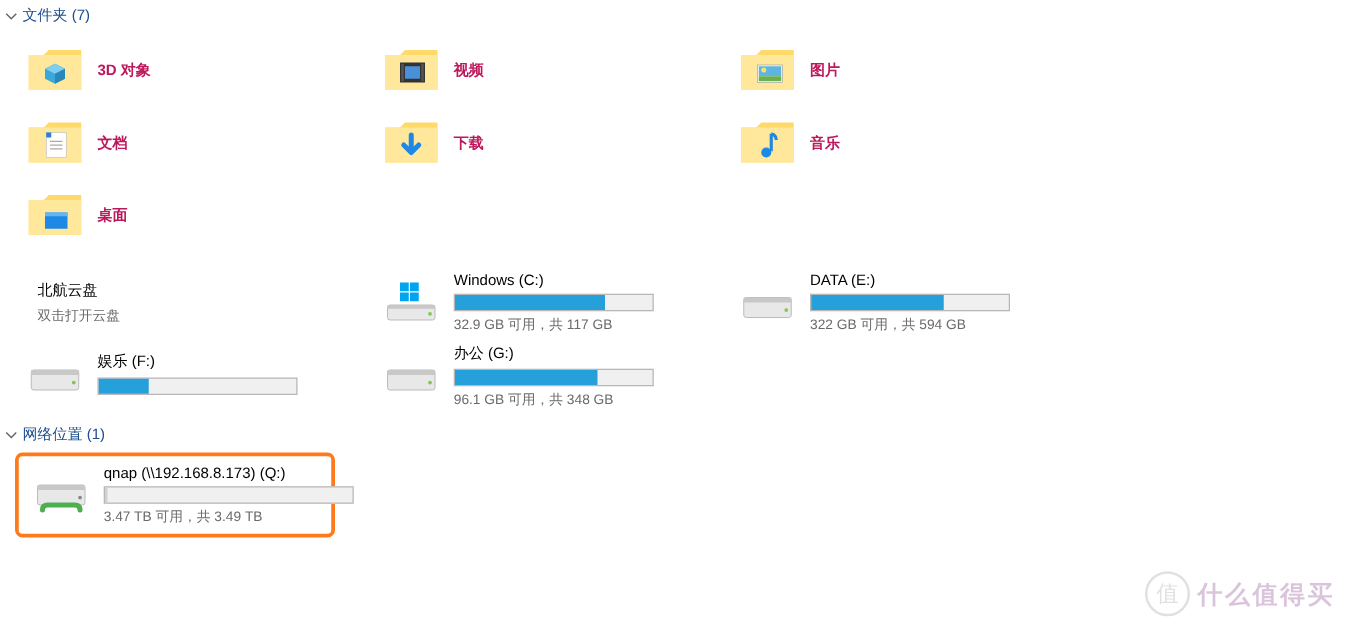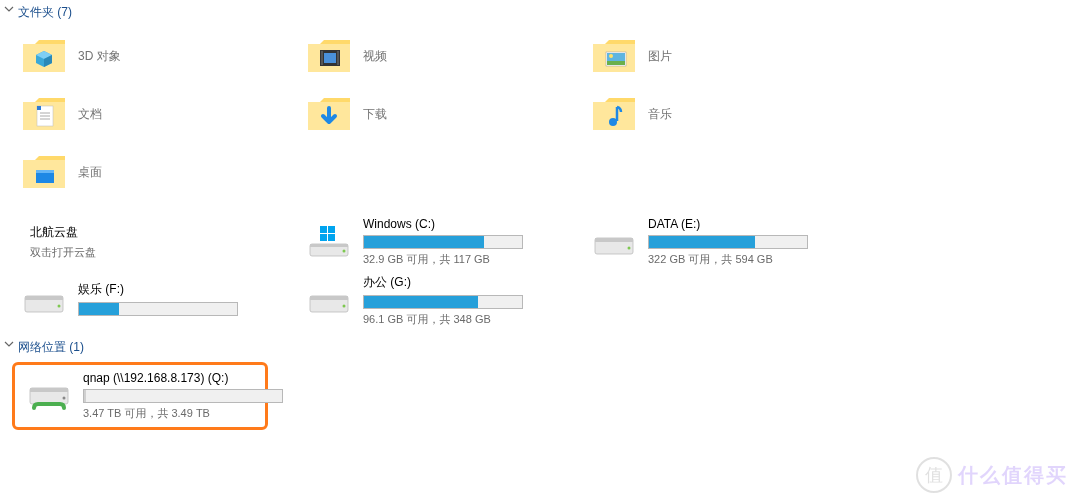--- a/index.html
+++ b/index.html
@@ -1,41 +1,41 @@
 <!DOCTYPE html>
 <html><head>
 <meta charset="utf-8">
 <style>
 * { margin: 0; padding: 0; box-sizing: border-box; }
 body { width: 1080px; height: 500px; font-family: "Microsoft YaHei", "Segoe UI", sans-serif; font-size: 12px; color: #333; background: #fff; overflow: hidden; position: relative; }
 
 .section { padding: 2px 4px; }
-.section-header { display: flex; align-items: flex-start; color: #1a4e8c; font-size: 12px; padding: 2px 0; cursor: pointer; }
+.section-header { display: flex; align-items: center; color: #1a4e8c; font-size: 12px; padding: 2px 0; cursor: pointer; }
 .section-header .chev { margin-right: 4px; display: inline-flex; }
 .section-items { display: flex; flex-wrap: wrap; padding: 4px 0 4px 8px; }
 
 .folder-item { width: 285px; height: 58px; display: flex; align-items: center; padding: 4px 8px; }
 .folder-item .icon { width: 48px; height: 48px; flex-shrink: 0; display: flex; align-items: center; justify-content: center; }
-.folder-item .label { padding-left: 10px; font-size: 12px; color: #737373; }
+.folder-item .label { padding-left: 10px; font-size: 12px; color: #be185d; font-weight: bold; }
 
 .drive-item { width: 285px; height: 58px; display: flex; align-items: center; padding: 4px 8px; }
 .drive-item .icon { width: 48px; height: 48px; flex-shrink: 0; display: flex; align-items: center; justify-content: center; }
 .drive-item .info { padding-left: 10px; flex: 1; }
 .drive-item .title { font-size: 12px; color: #000; margin-bottom: 4px; }
 .drive-item .sub { font-size: 11px; color: #6a6a6a; }
 .drive-item .bar { width: 160px; height: 14px; border: 1px solid #b8b8b8; background: #f0f0f0; margin-bottom: 3px; }
 .drive-item .bar-fill { height: 100%; background: #26a0da; }
 .drive-item .bar-fill.grey { background: #d0d0d0; }
 .drive-item .status { font-size: 11px; color: #6a6a6a; }
 
 .network-highlight { border: 3px solid #ff7a1a; border-radius: 6px; padding: 2px; width: 256px; }
 
 .watermark { position: absolute; right: 0; bottom: 0; width: 180px; height: 50px; display: flex; align-items: center; justify-content: flex-end; opacity: 0.25; gap: 6px; padding-right: 12px; }
 .watermark .wm-icon { width: 36px; height: 36px; border: 2px solid #888; border-radius: 50%; display: flex; align-items: center; justify-content: center; font-size: 18px; color: #888; }
-.watermark .wm-text { font-size: 20px; font-weight: bold; color: #8b5cf6; letter-spacing: 2px; }
+.watermark .wm-text { font-size: 20px; font-weight: bold; color: #701a75; letter-spacing: 2px; }
 </style>
 </head>
 <body>
 
 <div class="section">
   <div class="section-header">
     <span class="chev">
       <svg width="10" height="10" viewBox="0 0 10 10">
           <path d="M1 3 L5 7 L9 3" stroke="#666" stroke-width="1.2" fill="none"></path>
         </svg>

